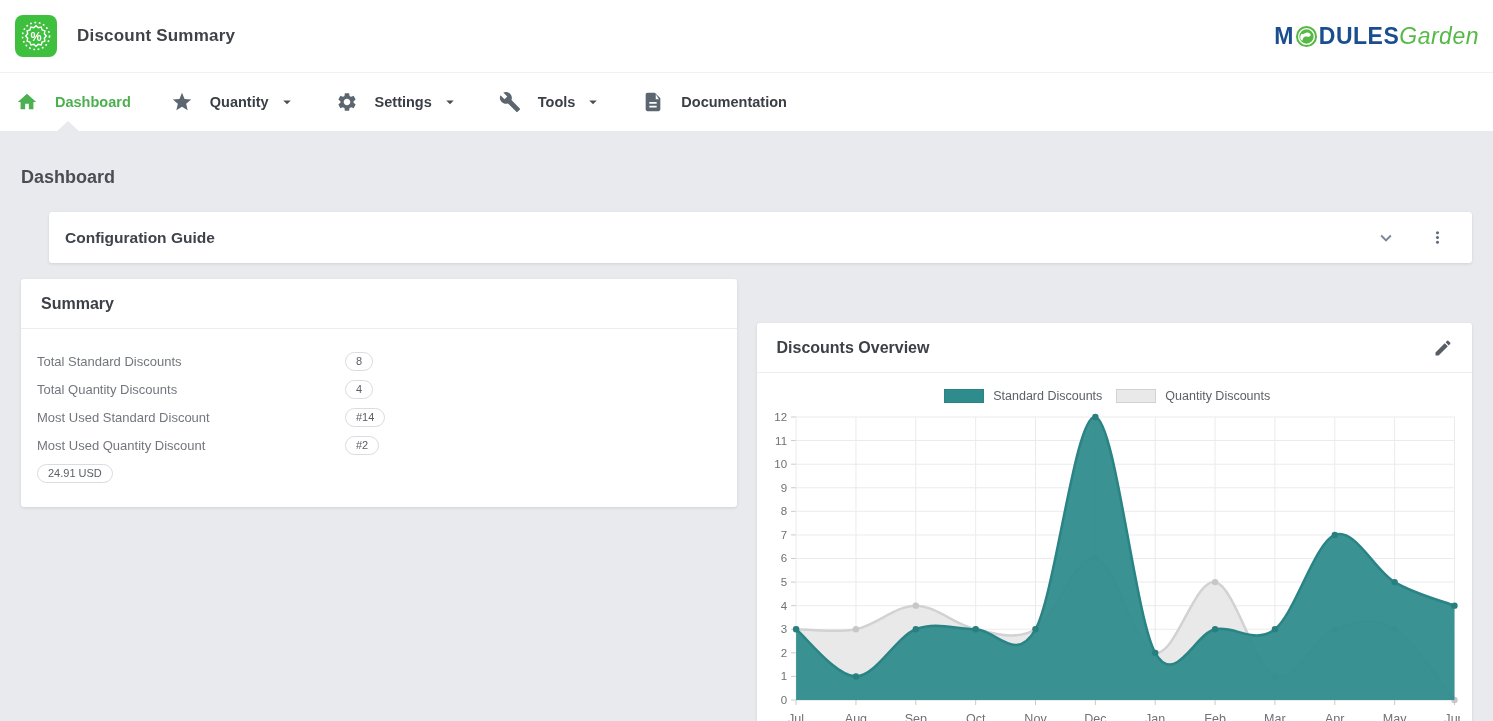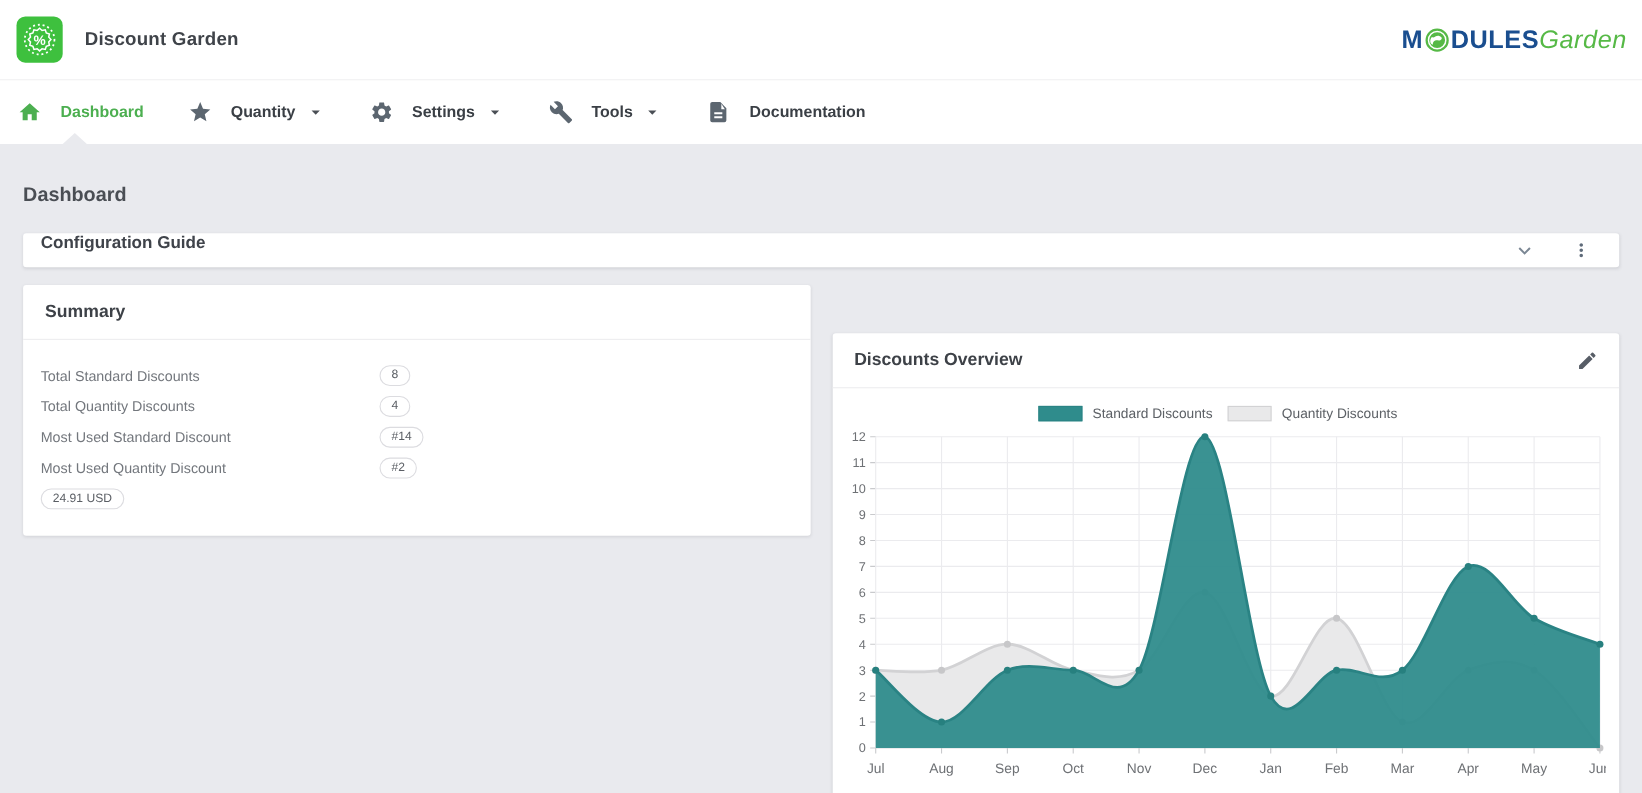--- a/index.html
+++ b/index.html
@@ -21,21 +21,21 @@
   .nav-item .n-label { font-size:14.5px; font-weight:bold; color:#3a3f45; }
   .nav-item.active .n-label { color:#4caf50; }
   .nav-item .n-caret { display:flex; margin-left:9px; }
 
   
   .content { position:relative; height:590px; background:#e9eaee; padding:0 21px; }
   .active-notch { position:absolute; top:-10px; left:57px; width:0; height:0; border-left:11px solid transparent; border-right:11px solid transparent; border-bottom:10px solid #e9eaee; z-index:4; }
   .page-title { padding-top:36px; font-size:18px; font-weight:bold; color:#4a4e54; }
 
   .card { background:#fff; border-radius:3px; box-shadow:0 1px 3px rgba(50,50,60,.12); }
-  .config-card { margin-top:24px; height:31px; display:flex; padding:0 18px 0 16px; }
+  .config-card { margin-top:24px; height:51px; display:flex; align-items:center; padding:0 18px 0 16px;margin-left:28px; }
   .config-title { font-size:15.5px; font-weight:bold; color:#3f434a; }
   .config-actions { margin-left:auto; display:flex; align-items:center; }
   .icon-btn { display:flex; align-items:center; justify-content:center; width:34px; height:34px; cursor:pointer; }
 
   .cards-row { margin-top:16px; display:flex; gap:20px; align-items:flex-start; }
   .card-head { height:50px; display:flex; align-items:center; padding:0 20px; border-bottom:1px solid #ededef; }
   .card-head-title { font-size:16px; font-weight:bold; color:#3d4147; }
 
   .summary-card { flex:1 1 0; }
   .summary-body { padding:18px 16px 20px; }
@@ -55,21 +55,21 @@
 <body>
 
 <div class="app-header">
   <div class="app-icon">
     <svg width="42" height="42" viewBox="0 0 42 42">
       <circle cx="21" cy="21" r="13.5" fill="none" stroke="#fff" stroke-width="1.6" stroke-dasharray="1.8 2.6"></circle>
       <polygon id="seal-badge" fill="none" stroke="#fff" stroke-width="1.4" points="31.30,21.00 29.31,23.23 29.92,26.15 27.08,27.08 26.15,29.92 23.23,29.31 21.00,31.30 18.77,29.31 15.85,29.92 14.92,27.08 12.08,26.15 12.69,23.23 10.70,21.00 12.69,18.77 12.08,15.85 14.92,14.92 15.85,12.08 18.77,12.69 21.00,10.70 23.23,12.69 26.15,12.08 27.08,14.92 29.92,15.85 29.31,18.77"></polygon>
       <text x="21" y="25.5" text-anchor="middle" font-size="12.5" font-weight="bold" fill="#fff">%</text>
     </svg>
   </div>
-  <div class="app-title">Discount Garden</div>
+  <div class="app-title">Discount Summary</div>
   <div class="logo">
     <span class="lg-blue">M</span>
     <span class="lg-globe">
       <svg width="23" height="23" viewBox="0 0 24 24">
         <circle cx="12" cy="12" r="11" fill="#56b946"></circle>
         <circle cx="12" cy="12" r="8.2" fill="none" stroke="#fff" stroke-width="1.4"></circle>
         <path d="M7 9c2 1.5 4-2 7-1s3 3 1 4-4-1-6 1 0 4-2 3-2-5 0-7z" fill="#fff"></path>
       </svg>
     </span>
     <span class="lg-blue">DULES</span>

